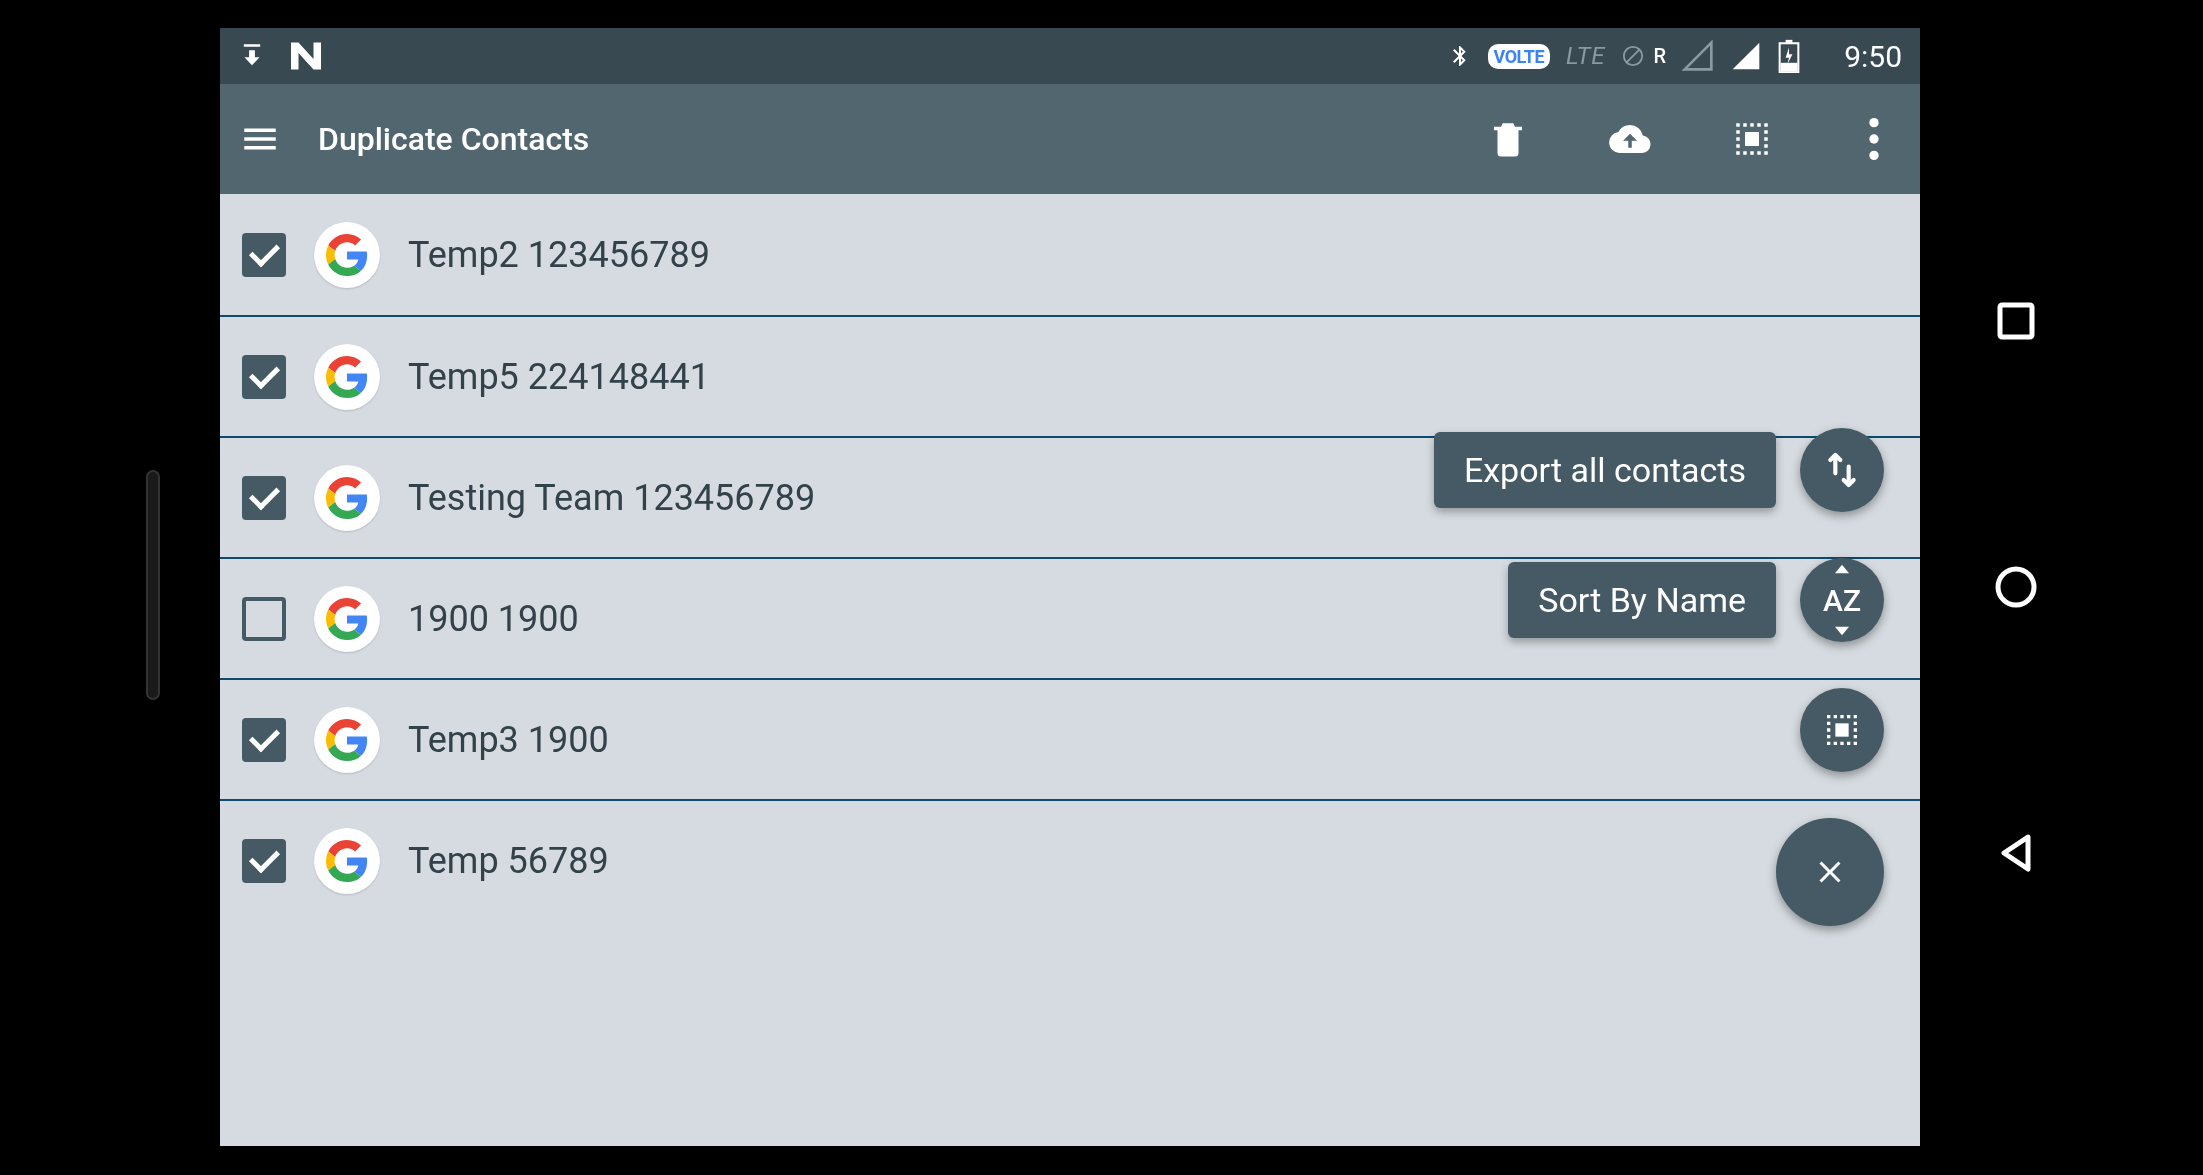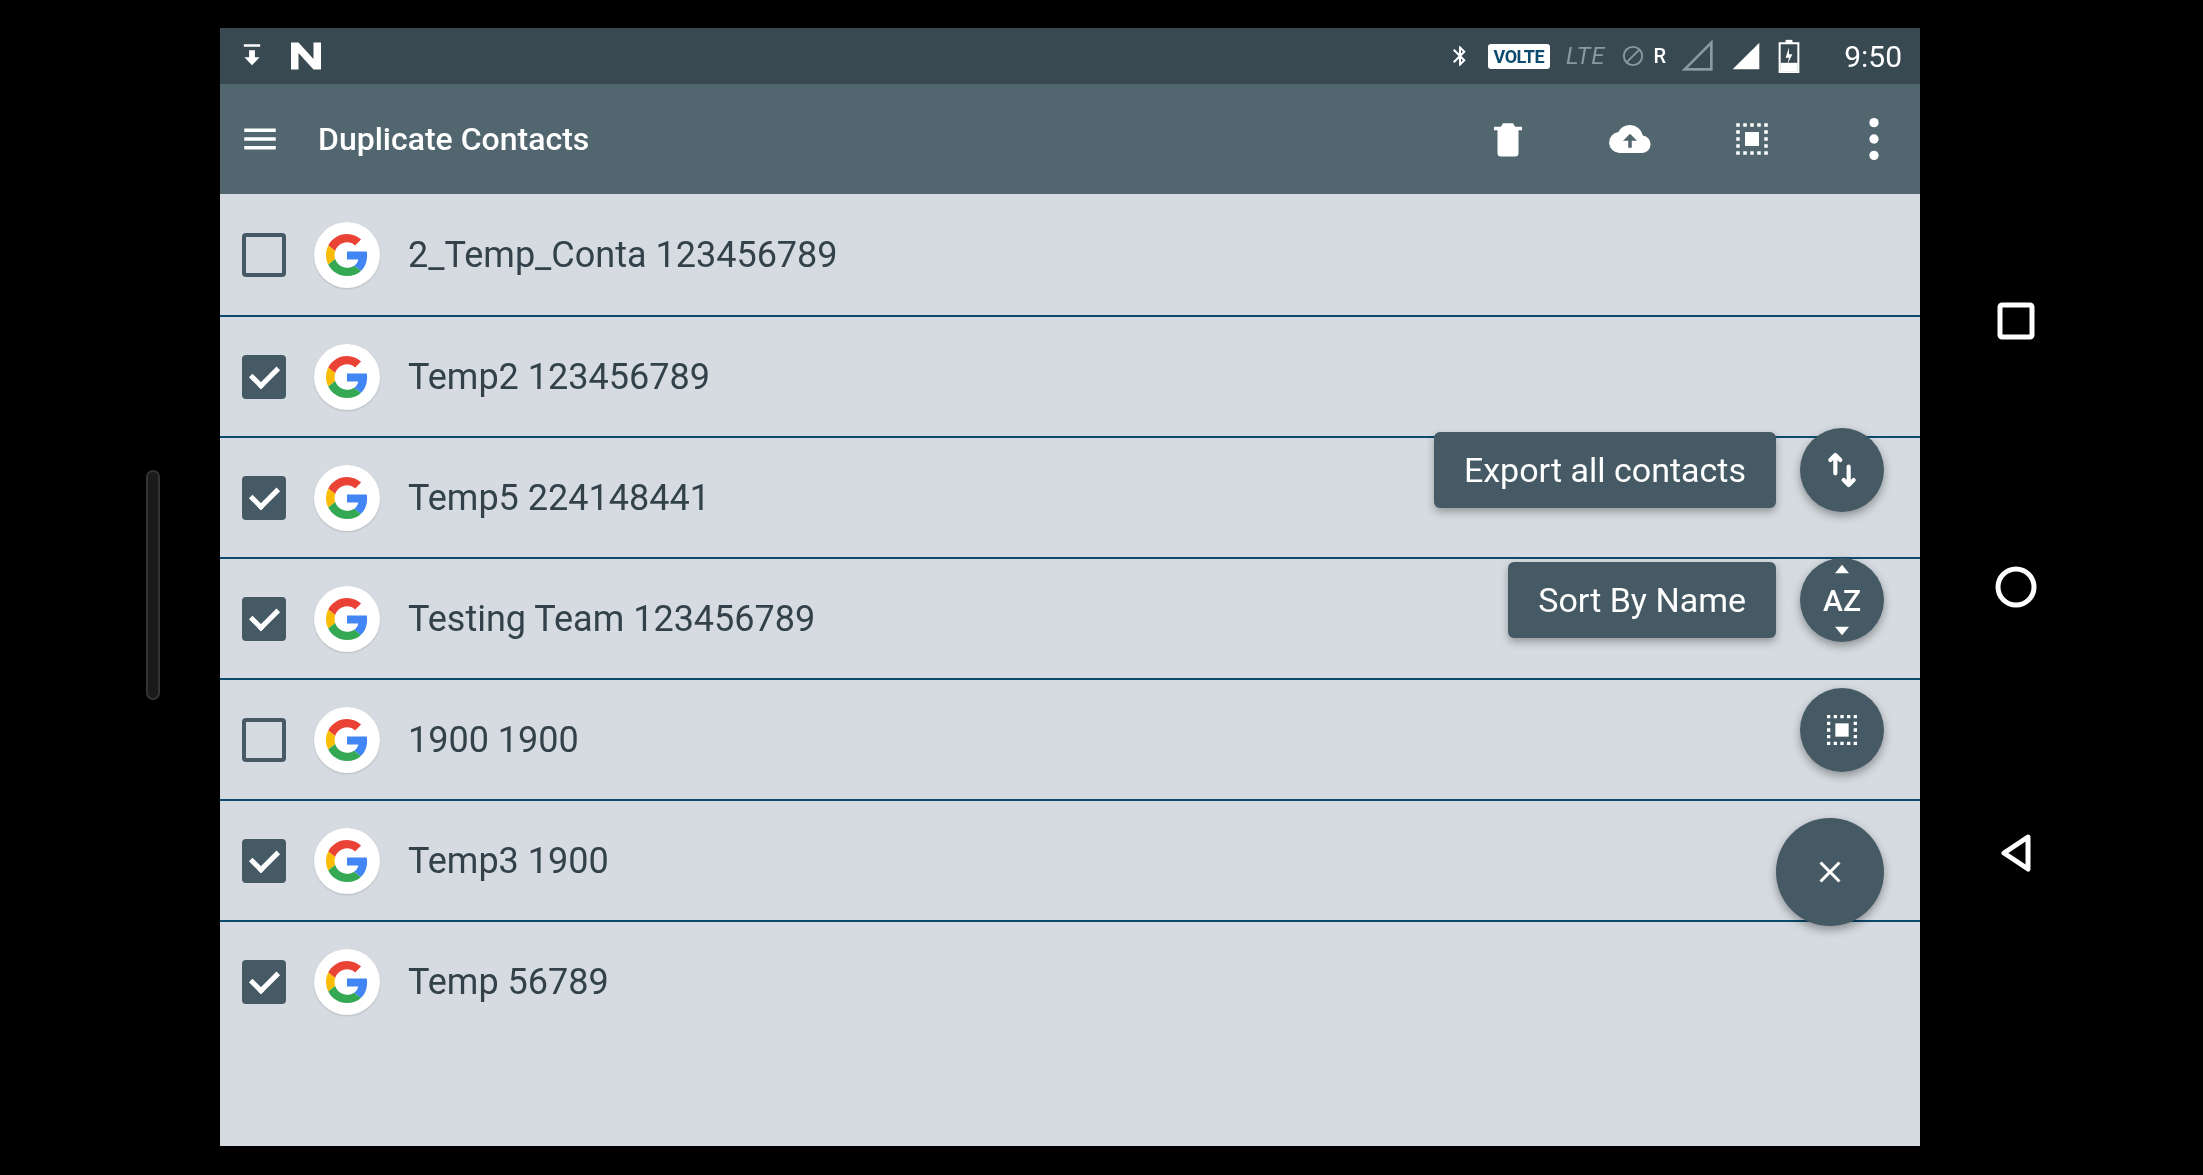--- a/index.html
+++ b/index.html
@@ -45,22 +45,22 @@
     background: #384951;
     display: flex;
     align-items: center;
     padding: 0 18px;
     color: #e8eef1;
   }
   .status-left { display: flex; align-items: center; gap: 22px; flex: 1; }
   .status-right { display: flex; align-items: center; gap: 16px; }
   .status-time { font-size: 30px; font-weight: 400; margin-left: 28px; color: #fff; }
   .volte-badge {
-    background: #fff; color: #0c4a6e; font-weight: 700; font-size: 18px;
-    padding: 2px 6px; border-radius: 3px; letter-spacing: -0.5px;
+    background: #fff; color: #3b82f6; font-weight: 700; font-size: 18px;
+    padding: 2px 6px; border-radius: 10px; letter-spacing: -0.5px;
   }
   .lte-text { font-size: 24px; color: #8a9aa2; font-weight: 400; letter-spacing: 1px; font-style: italic; }
   .r-text { font-size: 20px; color: #fff; font-weight: 500; margin-left: -6px; }
 
   .app-bar {
     height: 110px;
     background: #526670;
     display: flex;
     align-items: center;
     padding: 0 18px;
@@ -243,32 +243,20 @@
         <svg width="10" height="42" viewBox="0 0 4 18" fill="#fff">
             <circle cx="2" cy="2" r="2"></circle>
             <circle cx="2" cy="9" r="2"></circle>
             <circle cx="2" cy="16" r="2"></circle>
           </svg>
       </div>
     </div>
 
     <div class="list" id="contact-list">
         <div class="row">
-          <div class="checkbox"></div>
-          <div class="avatar">
-            <svg width="42" height="42" viewBox="0 0 48 48">
-              <path fill="#EA4335" d="M24 9.5c3.54 0 6.71 1.22 9.21 3.6l6.85-6.85C35.9 2.38 30.47 0 24 0 14.62 0 6.51 5.38 2.56 13.22l7.98 6.19C12.43 13.72 17.74 9.5 24 9.5z"></path>
-              <path fill="#4285F4" d="M46.98 24.55c0-1.57-.15-3.09-.38-4.55H24v9.02h12.94c-.58 2.96-2.26 5.48-4.78 7.18l7.73 6c4.51-4.18 7.09-10.36 7.09-17.65z"></path>
-              <path fill="#FBBC05" d="M10.53 28.59c-.48-1.45-.76-2.99-.76-4.59s.27-3.14.76-4.59l-7.98-6.19C.92 16.46 0 20.12 0 24c0 3.88.92 7.54 2.56 10.78l7.97-6.19z"></path>
-              <path fill="#34A853" d="M24 48c6.48 0 11.93-2.13 15.89-5.81l-7.73-6c-2.15 1.45-4.92 2.3-8.16 2.3-6.26 0-11.57-4.22-13.47-9.91l-7.98 6.19C6.51 42.62 14.62 48 24 48z"></path>
-            </svg>
-          </div>
-          <div class="contact-text">2_Temp_Conta 123456789</div>
-        </div>
-        <div class="row">
           <div class="checkbox checked"></div>
           <div class="avatar">
             <svg width="42" height="42" viewBox="0 0 48 48">
               <path fill="#EA4335" d="M24 9.5c3.54 0 6.71 1.22 9.21 3.6l6.85-6.85C35.9 2.38 30.47 0 24 0 14.62 0 6.51 5.38 2.56 13.22l7.98 6.19C12.43 13.72 17.74 9.5 24 9.5z"></path>
               <path fill="#4285F4" d="M46.98 24.55c0-1.57-.15-3.09-.38-4.55H24v9.02h12.94c-.58 2.96-2.26 5.48-4.78 7.18l7.73 6c4.51-4.18 7.09-10.36 7.09-17.65z"></path>
               <path fill="#FBBC05" d="M10.53 28.59c-.48-1.45-.76-2.99-.76-4.59s.27-3.14.76-4.59l-7.98-6.19C.92 16.46 0 20.12 0 24c0 3.88.92 7.54 2.56 10.78l7.97-6.19z"></path>
               <path fill="#34A853" d="M24 48c6.48 0 11.93-2.13 15.89-5.81l-7.73-6c-2.15 1.45-4.92 2.3-8.16 2.3-6.26 0-11.57-4.22-13.47-9.91l-7.98 6.19C6.51 42.62 14.62 48 24 48z"></path>
             </svg>
           </div>
           <div class="contact-text">Temp2 123456789</div>

